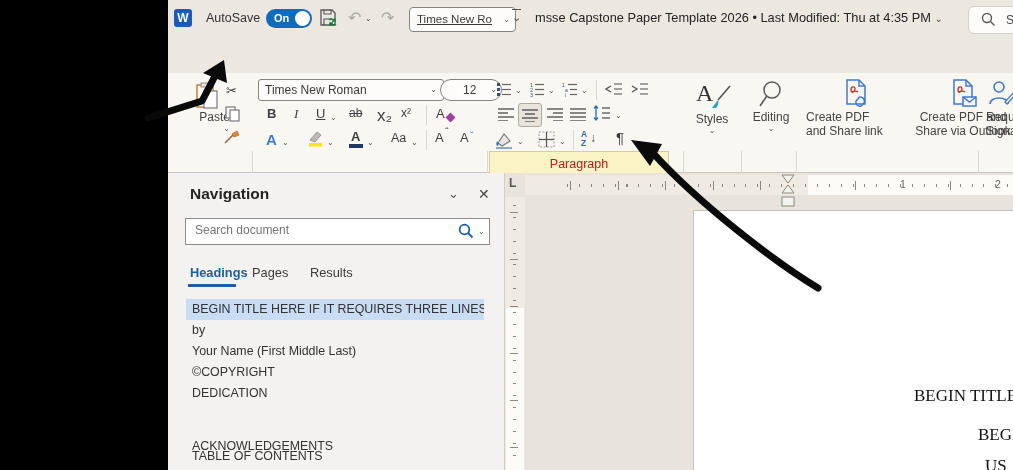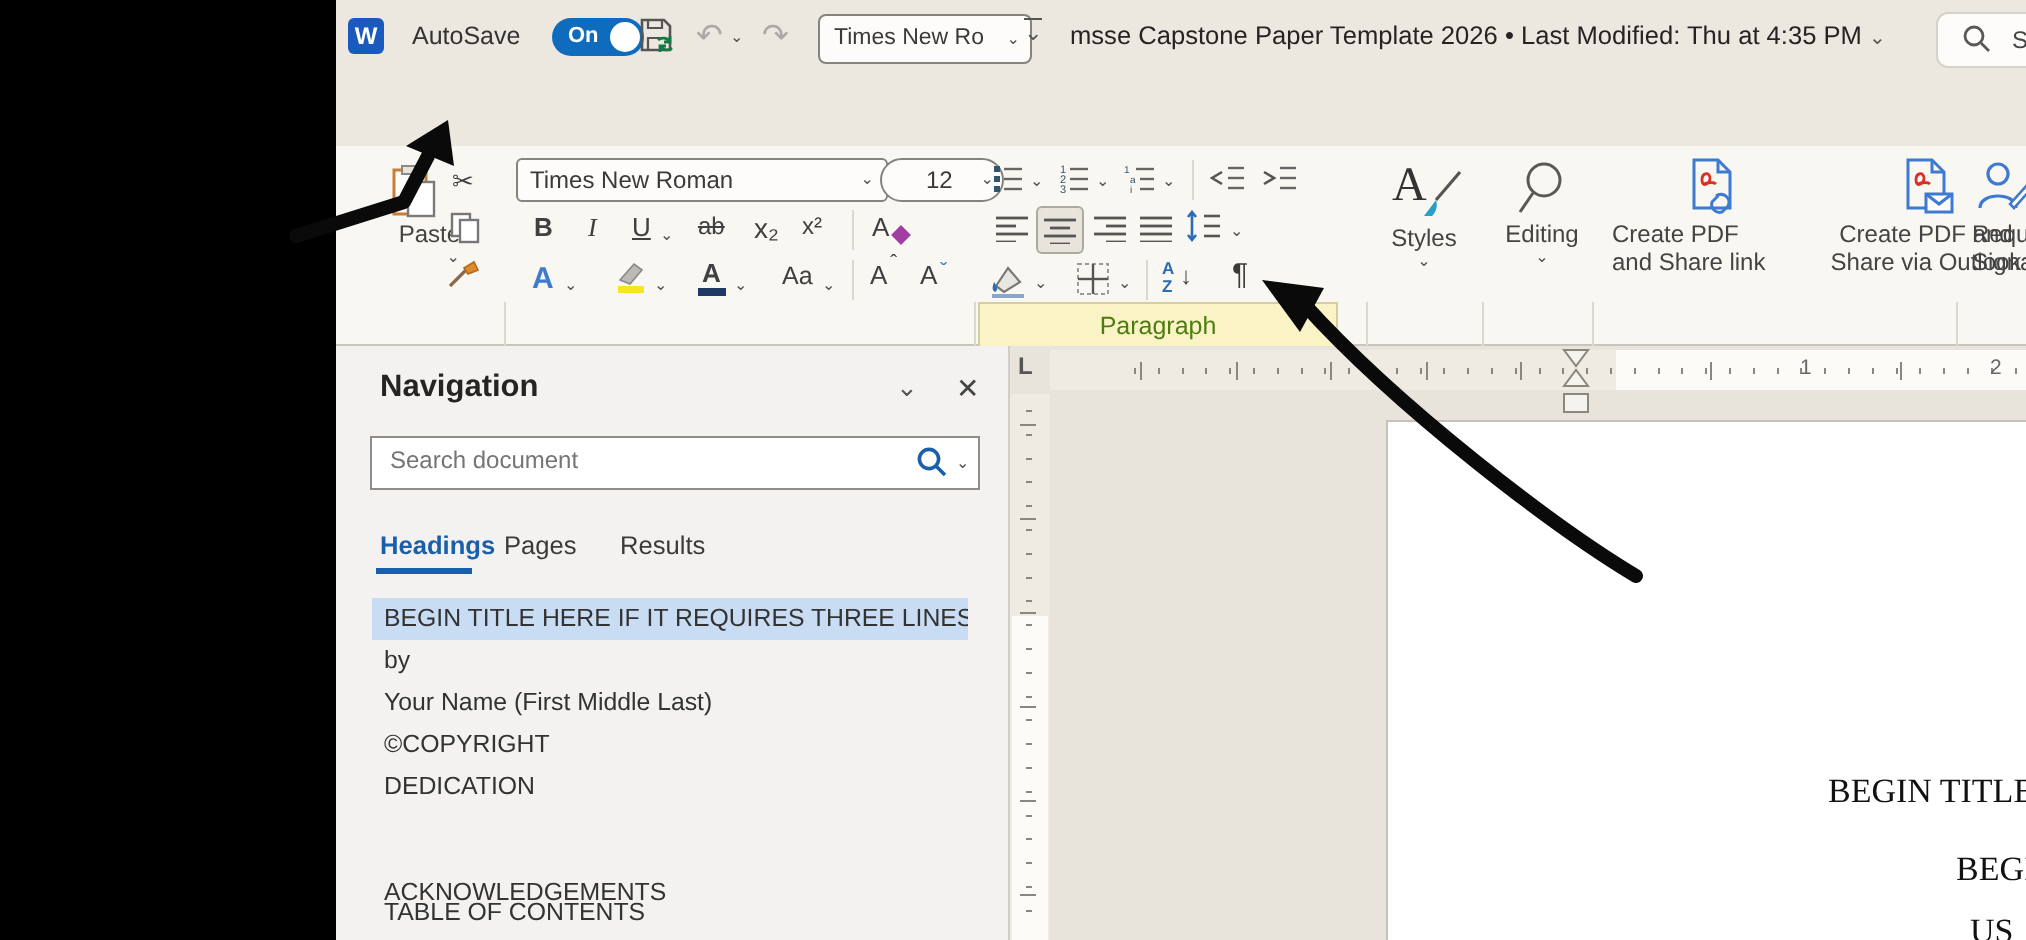--- a/index.html
+++ b/index.html
@@ -71,36 +71,36 @@
 </style>
 </head>
 <body>
 
 <div id="root">
   <div class="a app"></div>
 
   <div class="a titlebar">
     <div class="a wlogo" style="left:6px;top:9px;">W</div>
     <span class="a" style="left:38px;top:11px;font-size:12.5px;color:#333;">AutoSave</span>
-    <div class="a toggle" style="left:108px;">
+    <div class="a toggle" style="left:98px;">
       <span class="on">On</span>
       <span class="knob"></span>
     </div>
     <div class="a" style="left:150px;top:8px;">
       <svg width="20" height="20" viewBox="0 0 20 20">
         <path d="M3 2h11l3 3v12H3z" fill="none" stroke="#555" stroke-width="1.3"></path>
         <path d="M6 2v4h7V2M6 17v-6h8" fill="none" stroke="#555" stroke-width="1.1"></path>
         <path d="M11 12a4 4 0 0 1 6 1m0-3v3h-3" fill="none" stroke="#107c41" stroke-width="1.4"></path>
         <path d="M18 16a4 4 0 0 1-6-1m0 3v-3h3" fill="none" stroke="#107c41" stroke-width="1.4"></path>
       </svg>
     </div>
     <span class="a tb-ico disabled" style="left:180px;">↶</span>
     <span class="a chev disabled" style="left:197px;top:14px;">⌄</span>
     <span class="a tb-ico disabled" style="left:213px;">↷</span>
-    <div class="a qfont" style="left:241px;">
+    <div class="a qfont" style="left:241px;text-decoration:underline;">
       <span>Times New Ro</span>
       <span class="chev">⌄</span>
     </div>
     <span class="a collapse-chev" style="left:344px;">⌄</span>
     <div class="a doc-title" style="left:367px;">
       <span>msse Capstone Paper  Template 2026 • Last Modified: Thu at 4:35 PM</span>
       <span class="chev" style="font-size:10px;">⌄</span>
     </div>
     <div class="a search-pill" style="left:800px;">
       <svg class="a" style="left:12px;top:5px;" width="15" height="15" viewBox="0 0 15 15">
@@ -169,21 +169,21 @@
     <div class="a combo" style="left:272px;top:6px;width:38px;height:20px;line-height:20px;padding-left:22px;border-radius:11px;">
       <span>12</span>
       <span class="chev a" style="right:4px;top:0;">⌄</span>
     </div>
 
     <span class="a fbtn" style="left:99px;top:33px;font-weight:bold;">B</span>
     <span class="a fbtn" style="left:126px;top:33px;font-style:italic;font-family:'Liberation Serif',serif;">I</span>
     <span class="a fbtn" style="left:148px;top:33px;text-decoration:underline;">U</span>
     <span class="a chev" style="left:162px;top:40px;">⌄</span>
     <span class="a fbtn" style="left:181px;top:33px;text-decoration:line-through;font-size:12px;">ab</span>
-    <span class="a fbtn" style="left:209px;top:33px;font-size:14px;">x₂</span>
+    <span class="a fbtn" style="left:209px;top:33px;font-size:17px;">x₂</span>
     <span class="a fbtn" style="left:233px;top:33px;font-size:12px;">x²</span>
     <div class="a vsep" style="left:258px;top:32px;height:20px;"></div>
     <span class="a fbtn" style="left:268px;top:33px;">A</span>
     <span class="a" style="left:279px;top:41px;width:7px;height:7px;background:#a23ea2;transform:rotate(45deg);"></span>
 
     <span class="a fbtn" style="left:98px;top:58px;font-weight:bold;font-size:15px;color:#3f7ad1;">A</span>
     <span class="a chev" style="left:114px;top:65px;">⌄</span>
     <div class="a" style="left:139px;top:57px;">
       <svg width="18" height="18" viewBox="0 0 18 18">
         <path d="M3 10 L10 2 L14 5 L8 12 Z" fill="#bdbab5" stroke="#8a8885" stroke-width="0.8"></path>
@@ -315,21 +315,21 @@
     <span class="a chev" style="left:391px;top:64px;">⌄</span>
     <div class="a vsep" style="left:405px;top:57px;height:20px;"></div>
     <div class="a" style="left:413px;top:56px;width:20px;">
       <span style="position:absolute;left:0;top:0;font-size:8.5px;font-weight:bold;color:#2b6cb3;">A</span>
       <span style="position:absolute;left:0;top:9px;font-size:8.5px;font-weight:bold;color:#2b6cb3;">Z</span>
       <span style="position:absolute;left:9px;top:2px;font-size:12px;color:#444;">↓</span>
     </div>
     <span class="a" style="left:448px;top:56px;font-size:15px;color:#3b3a39;">¶</span>
 
     <div class="a yellowbox" style="left:321px;top:78px;width:178px;height:21px;text-align:center;line-height:21px;">
-      <span style="font-size:12.5px;color:#4d7c0f;">Paragraph</span>
+      <span style="font-size:12.5px;color:#b91c1c;">Paragraph</span>
     </div>
     <span class="a launcher" style="left:503px;">⇲</span>
 
     <div class="a" style="left:520px;top:5px;width:48px;text-align:center;">
       <div style="position:relative;height:34px;">
         <span style="position:absolute;left:8px;top:2px;font-family:'Liberation Serif',serif;font-size:24px;color:#333;">A</span>
         <svg style="position:absolute;left:20px;top:6px;" width="26" height="26" viewBox="0 0 26 26">
           <line x1="22" y1="2" x2="10" y2="16" stroke="#555" stroke-width="1.6"></line>
           <path d="M10 16 L4 24 L8 24 C10 22 11 19 10 16 Z" fill="#2aa0c8"></path>
         </svg>

